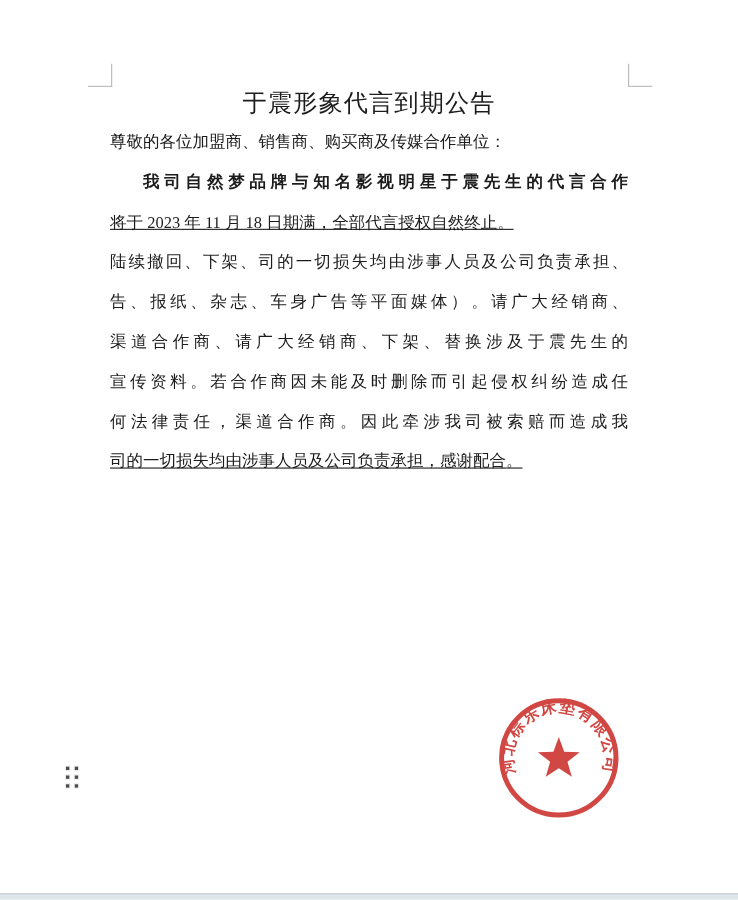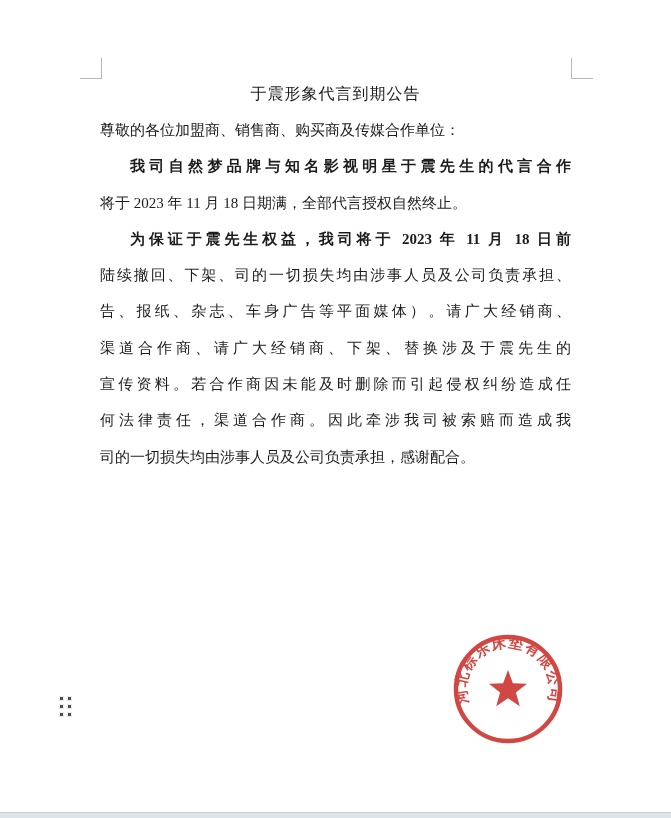--- a/index.html
+++ b/index.html
@@ -9,30 +9,30 @@
     background:#ffffff;color:#1c1c1c;
     font-family:"Liberation Serif","DejaVu Serif",serif;
   }
   
   .crop{position:absolute;width:21px;height:20px;}
   .crop-tl{left:80px;top:58px;border-right:1px solid #b9b9b9;border-bottom:1px solid #b9b9b9;}
   .crop-tr{left:571px;top:58px;border-left:1px solid #b9b9b9;border-bottom:1px solid #b9b9b9;}
 
   .doc-title{
     position:absolute;left:100px;top:76px;width:471px;margin:0;
-    text-align:center;font-size:16px;line-height:36.3px;font-weight:normal;
+    text-align:center;font-size:22px;line-height:36.3px;font-weight:normal;
     letter-spacing:1px;
   }
   .content{position:absolute;left:100px;top:112px;width:471px;}
   .line{
     font-size:15px;line-height:36.3px;
     text-align:justify;text-align-last:justify;
   }
   .para-first{text-indent:2em;font-weight:bold;}
-  .para-last{text-align:justify;text-align-last:left;}
+  .para-last{text-align:justify;text-align-last:left;text-decoration:underline;}
   .single{text-align:left;text-align-last:left;}
 
   
   .seal{
     position:absolute;left:448px;top:628px;width:120px;height:120px;
     mix-blend-mode:multiply;opacity:.9;pointer-events:none;
   }
   .seal text{font-family:"Liberation Serif","DejaVu Serif",serif;font-weight:bold;}
 
   
@@ -56,21 +56,20 @@
 <div class="crop crop-tr"></div>
 
 <h1 class="doc-title">于震形象代言到期公告</h1>
 
 <div class="content">
   <div class="line single">尊敬的各位加盟商、销售商、购买商及传媒合作单位：</div>
 
   <div class="line para-first">我司自然梦品牌与知名影视明星于震先生的代言合作</div>
   <div class="line para-last">将于 2023 年 11 月 18 日期满，全部代言授权自然终止。</div>
 
-  <div class="line para-first">为保证于震先生权益，我司将于 2023 年 11 月 18 日前</div>
   <div class="line">陆续撤回、下架、司的一切损失均由涉事人员及公司负责承担、</div>
   <div class="line">告、报纸、杂志、车身广告等平面媒体）。请广大经销商、</div>
   <div class="line">渠道合作商、请广大经销商、下架、替换涉及于震先生的</div>
   <div class="line">宣传资料。若合作商因未能及时删除而引起侵权纠纷造成任</div>
   <div class="line">何法律责任，渠道合作商。因此牵涉我司被索赔而造成我</div>
   <div class="line para-last">司的一切损失均由涉事人员及公司负责承担，感谢配合。</div>
 
 </div>
 
 <svg class="seal" viewBox="0 0 120 120" width="120" height="120" xmlns="http://www.w3.org/2000/svg">

